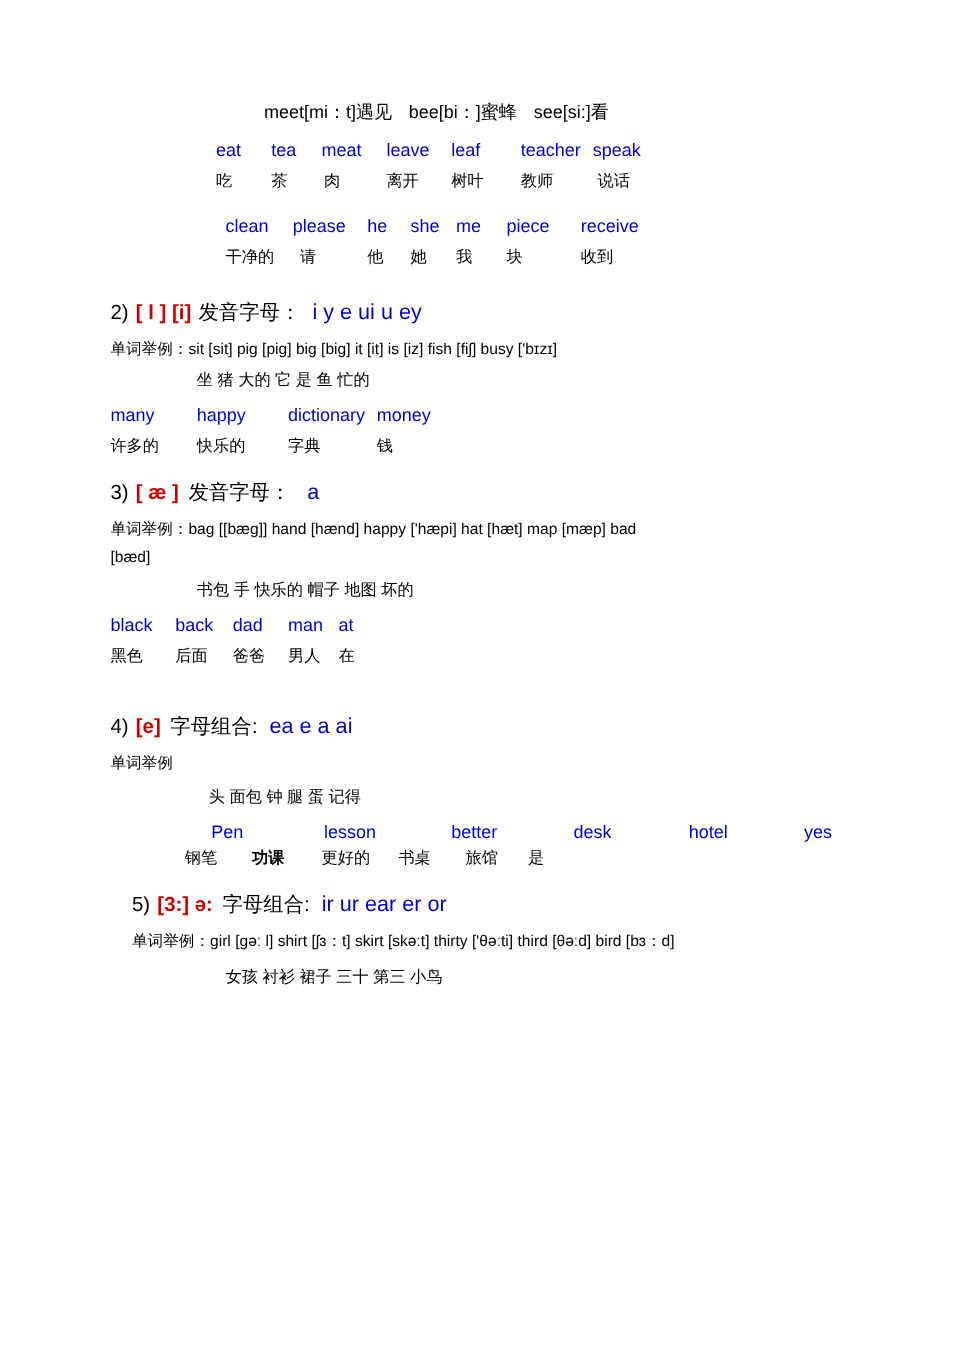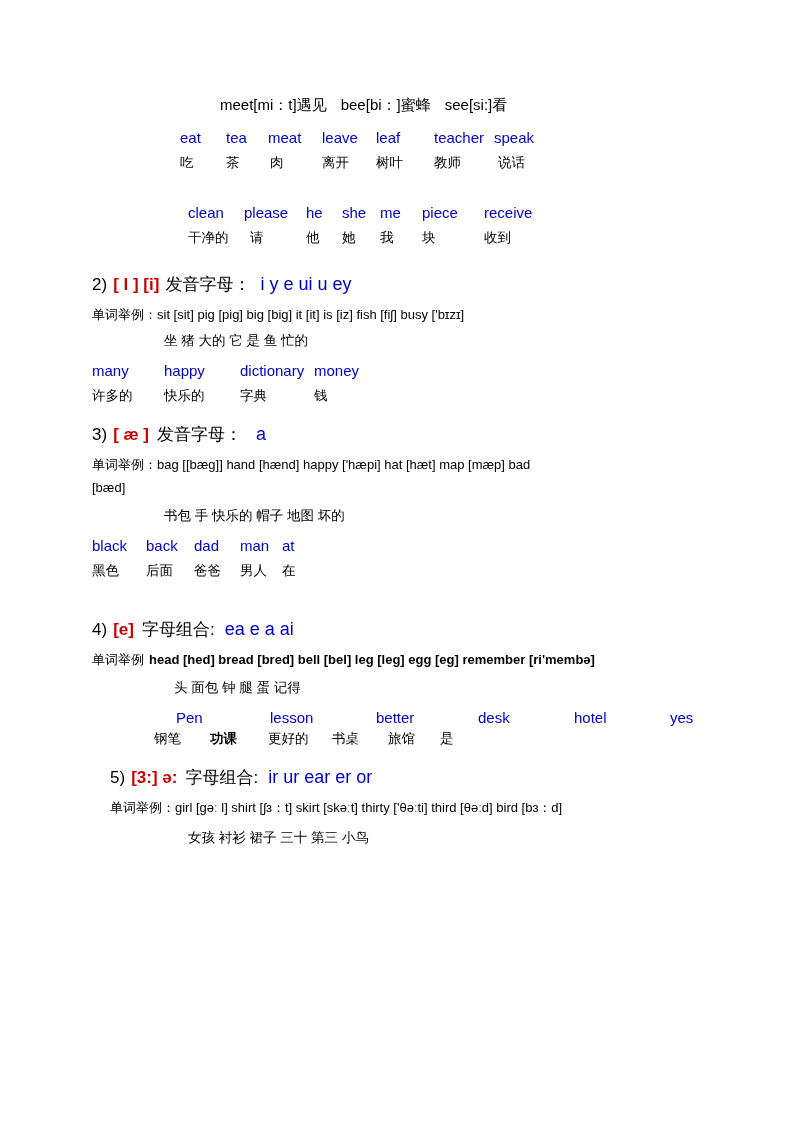--- a/index.html
+++ b/index.html
@@ -17,21 +17,21 @@
   }
   .page {
     position: relative;
     width: 800px;
     height: 1132px;
     padding: 0;
   }
   .content {
     position: absolute;
     left: 92px;
-    top: 96px;
+    top: 84px;
     width: 620px;
   }
 
   
   .row {
     display: flex;
     align-items: baseline;
     white-space: nowrap;
   }
 
@@ -113,21 +113,21 @@
         <span style="width:54px;display:inline-block;">离开</span>
         <span style="width:58px;display:inline-block;">树叶</span>
         <span style="width:64px;display:inline-block;">教师</span>
         <span>说话</span>
       </div>
 
       <div class="spacer20"></div>
 
       <div class="row wordrow" style="margin-left:96px;">
         <span style="width:56px;display:inline-block;">clean</span>
-        <span style="width:62px;display:inline-block;margin-top:12px;">please</span>
+        <span style="width:62px;display:inline-block;">please</span>
         <span style="width:36px;display:inline-block;">he</span>
         <span style="width:38px;display:inline-block;">she</span>
         <span style="width:42px;display:inline-block;">me</span>
         <span style="width:62px;display:inline-block;">piece</span>
         <span>receive</span>
       </div>
 
       <div class="spacer8"></div>
 
       <div class="row cnrow" style="margin-left:96px;">
@@ -223,21 +223,20 @@
         <span class="ipa">[e]</span>
         <span style="width:8px;display:inline-block;"></span>
         <span class="cn">字母组合:</span>
         <span style="width:10px;display:inline-block;"></span>
         <span class="letters">ea      e    a    ai</span>
       </div>
 
       <div class="row examples" style="margin-top:10px;">
         <span class="lbl">单词举例</span>
         <span style="width:5px;display:inline-block;"></span>
-        <span style="font-weight:bold;">head [hed] bread [bred] bell [bel] leg [leg] egg [eg] remember [ri'membə]</span>
       </div>
 
       <div class="row cnrow" style="margin-top:10px;margin-left:82px;">
         <span>头           面包          钟        腿        蛋         记得</span>
       </div>
 
       <div class="row wordrow" style="margin-top:12px;margin-left:84px;gap:44px;">
         <span style="width:50px;display:inline-block;">Pen</span>
         <span style="width:62px;display:inline-block;">lesson</span>
         <span style="width:58px;display:inline-block;">better</span>

